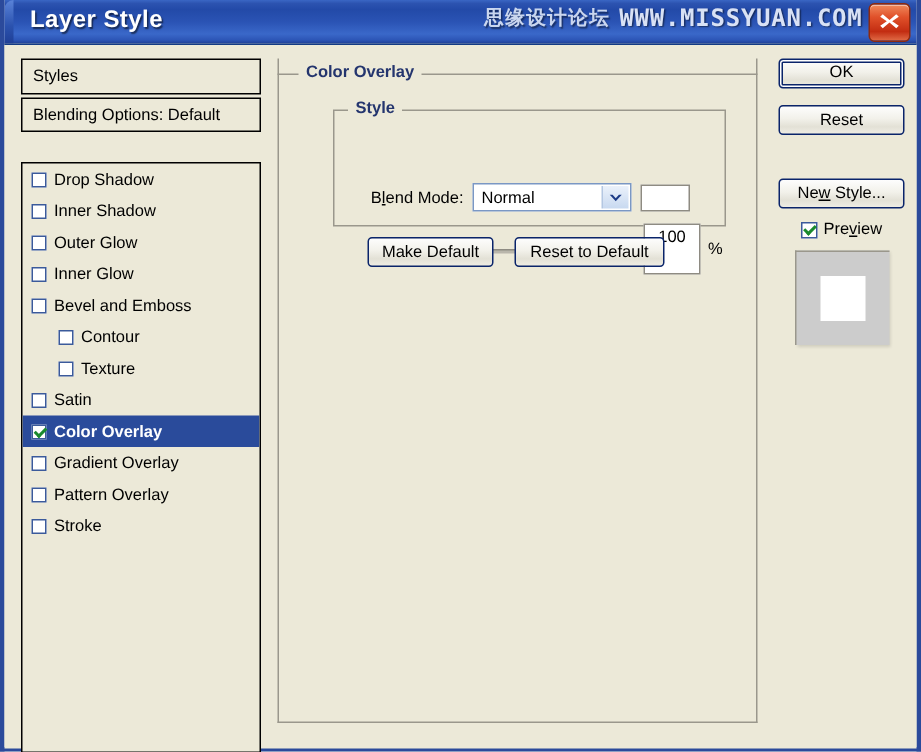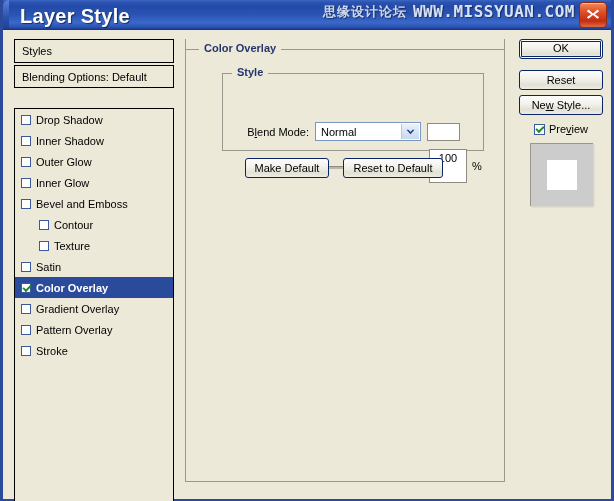--- a/index.html
+++ b/index.html
@@ -42,21 +42,21 @@
     left: 0; top: 0;
     width: 6px; height: 29px;
     background: linear-gradient(to bottom, #5a83d8, #2b52ae 60%, #1f3f96);
     border-top-left-radius: 7px;
   }
   #title-text {
     position: absolute;
     left: 17px;
     top: 5px;
     color: #ffffff;
-    font-size: 20px;
+    font-size: 16px;
     font-weight: bold;
     letter-spacing: 0.3px;
     text-shadow: 1px 1px 1px rgba(0,0,0,0.55);
     white-space: nowrap;
   }
   #watermark {
     position: absolute;
     right: 36px;
     top: 2px;
     display: flex;
@@ -351,21 +351,21 @@
   #reset-default-button { width: 100px; height: 20px; line-height: 18px; }
 
   
   #right-panel {
     position: absolute;
     left: 516px;
     top: 9px;
     width: 84px;
   }
   #ok-button     { width: 84px; height: 20px; line-height: 17px; margin-bottom: 11px; }
-  #reset-button  { width: 84px; height: 20px; line-height: 18px; margin-bottom: 5px; }
+  #reset-button  { width: 84px; height: 20px; line-height: 18px; margin-bottom: 29px; }
   #new-style-button { width: 84px; height: 20px; line-height: 18px; margin-bottom: 8px; }
 
   #preview-row {
     display: flex;
     align-items: center;
     justify-content: center;
     gap: 4px;
     margin-bottom: 8px;
   }
   #preview-checkbox {

